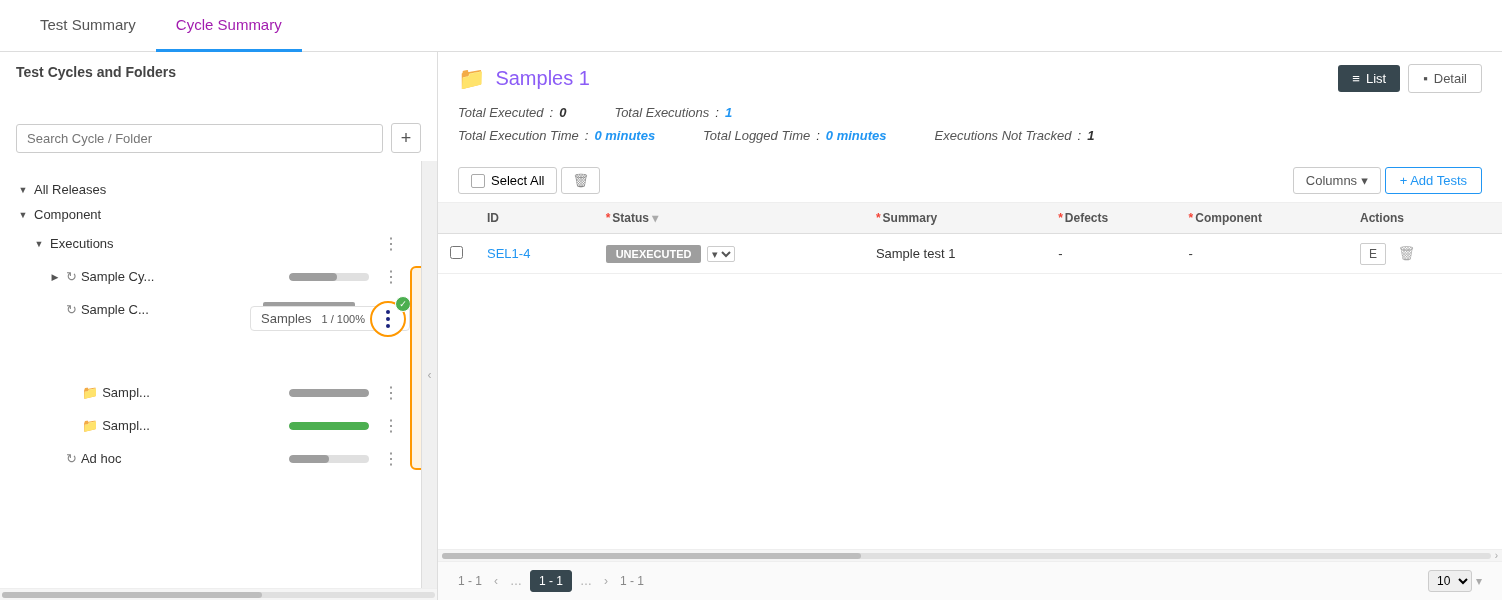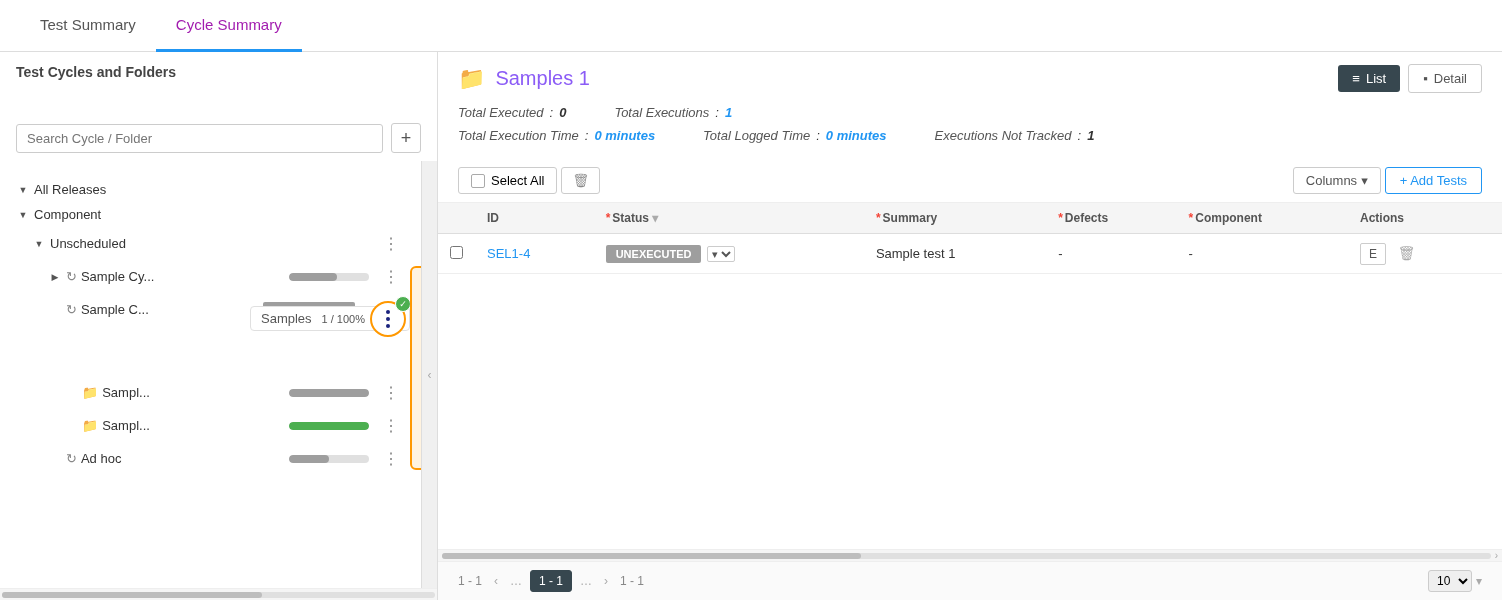--- a/index.html
+++ b/index.html
@@ -147,21 +147,21 @@
           <span class="tree-label">All Releases</span>
         </div>
 
         <div class="tree-item indent1">
           <span class="tree-arrow down"></span>
           <span class="tree-label">Component</span>
         </div>
 
         <div class="tree-item indent2">
           <span class="tree-arrow down"></span>
-          <span class="tree-label">Unscheduled</span>
+          <span class="tree-label">Executions</span>
           <span class="tree-dots">⋮</span>
         </div>
 
         <div class="tree-item indent3 sample-cy-row">
           <span class="tree-arrow right"></span>
           <span style="font-size:13px; margin-right:4px; color:#888;">↻</span>
           <span class="tree-label">Sample Cy...</span>
           <div class="progress-bar-wrap">
             <div class="progress-bar-fill progress-gray" style="width:60%"></div>
           </div>

